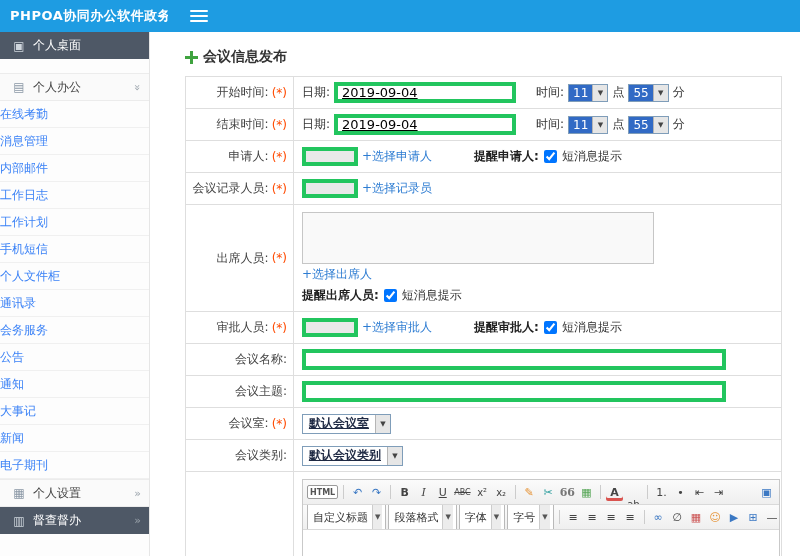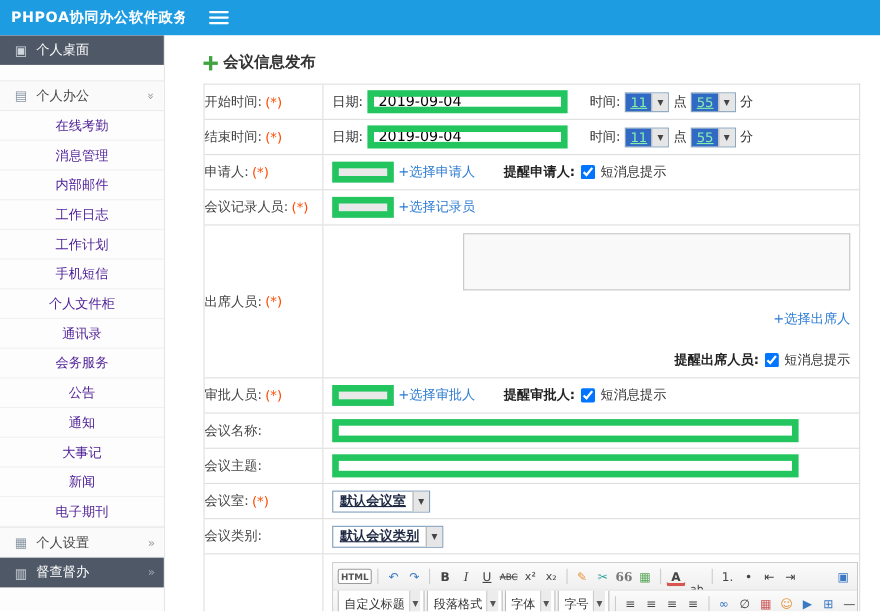--- a/index.html
+++ b/index.html
@@ -21,55 +21,55 @@
   .sidebar { position:absolute; top:32px; left:0; width:150px; bottom:0; background:#fdfdfd;
     border-right:1px solid #e6e6e6; overflow:hidden; }
   .side-row { height:27px; display:flex; align-items:center; gap:7px; padding:0 8px 0 12px; cursor:pointer; }
   .side-dark { background:var(--sidebar-dark,#4e5866); color:#fff; }
   .side-dark .side-ico { color:#cfd6dd; }
   .side-section { background:#fafafa; color:#444; border-bottom:1px solid #ececec; border-top:1px solid #ececec; height:28px; }
   .side-office { margin-top:14px; }
   .side-ico { font-size:12px; color:#8a97a5; width:14px; text-align:center; }
   .side-caret { margin-left:auto; color:#9aa3ab; font-size:11px; }
   .side-caret.rot { transform:rotate(90deg); }
-  .side-item { height:27px; line-height:27px; color:#4c1d95;
-    border-bottom:1px solid #f0f0f0; cursor:pointer; white-space:nowrap;text-align:center; }
+  .side-item { height:27px; line-height:27px; color:#3b82f6;
+    border-bottom:1px solid #f0f0f0; cursor:pointer; white-space:nowrap; }
 
   
   .main { position:absolute; top:32px; left:151px; right:0; bottom:0; background:#fff; overflow:hidden; }
   .page-title { display:flex; align-items:center; gap:5px; margin:16px 0 10px 34px;
     font-size:14px; font-weight:bold; color:#333; }
   .plus-icon { position:relative; width:13px; height:13px; display:inline-block; }
   .plus-icon::before, .plus-icon::after { content:""; position:absolute; background:var(--plus,#3fa33f); }
   .plus-icon::before { left:5px; top:0; width:3px; height:13px; }
   .plus-icon::after { left:0; top:5px; width:13px; height:3px; }
 
   
   .form-table { margin-left:34px; width:597px; border:1px solid #dedede; border-bottom:none; background:#fff; }
   .form-row { display:flex; border-bottom:1px solid #dedede; min-height:32px; align-items:stretch; }
-  .form-label { flex:0 0 107px; display:flex; align-items:center; justify-content:flex-start;
+  .form-label { flex:0 0 107px; display:flex; align-items:center; justify-content:flex-end;
     gap:3px; padding-right:6px; color:#444; }
   .req { color:var(--required,#ff4a00); }
   .form-value { flex:1; border-left:1px solid #dedede; display:flex; align-items:center;
     gap:4px; padding:5px 8px; flex-wrap:nowrap; }
-  .form-value.stack { flex-direction:column; align-items:flex-end; gap:18px; padding:7px 8px; }
+  .form-value.stack { flex-direction:column; align-items:flex-start; gap:2px; padding:7px 8px; }
   .ml { margin-left:16px; }
-  .ml-lg { margin-left:22px; }
-
-  .text-input { height:21px; border:6px solid #22c55e; padding:0 4px; font-size:13px;
-    font-family:inherit; background:#fff; }
+  .ml-lg { margin-left:38px; }
+
+  .text-input { height:21px; border:4px solid #22c55e; padding:0 4px; font-size:13px;
+    font-family:inherit; background:#fff;text-decoration:underline; }
   .date-input { width:182px; }
   .small-input { width:56px; height:19px; background:#e9e9e9; font-size:12px; }
   .long-input { width:424px; }
   .ta { width:352px; height:52px; border:1px solid #c6c6c6; background:#f9f9f9; resize:none; font-family:inherit; }
 
   .mini-select { display:inline-flex; height:18px; border:1px solid #7f9db9; background:#fff;
     align-items:stretch; cursor:pointer; }
-  .mini-select .val { background:var(--select-highlight,#316ac5); color:#86efac; padding:0 4px;
-    display:flex; align-items:center; font-size:12px; min-width:15px;text-decoration:underline; }
+  .mini-select .val { background:var(--select-highlight,#316ac5); color:#ffffff; padding:0 4px;
+    display:flex; align-items:center; font-size:12px; min-width:15px; }
   .mini-select .arrow, .big-select .arrow { width:15px; background:#e6e6e6; border-left:1px solid #b5b5b5;
     display:flex; align-items:center; justify-content:center; font-size:7px; color:#444; }
   .big-select { display:inline-flex; height:20px; border:1px solid #7f9db9; background:#fff;
     align-items:stretch; cursor:pointer; }
   .big-select .val { padding:0 6px; display:flex; align-items:center; font-weight:bold;
     color:#1f2a44; text-decoration:underline; }
 
   .link { color:var(--link,#2d7cd2); cursor:pointer; text-decoration:none; white-space:nowrap; }
   .remind { font-weight:bold; color:#222; }
   .remind-line { display:flex; align-items:center; gap:4px; margin-top:2px; }

